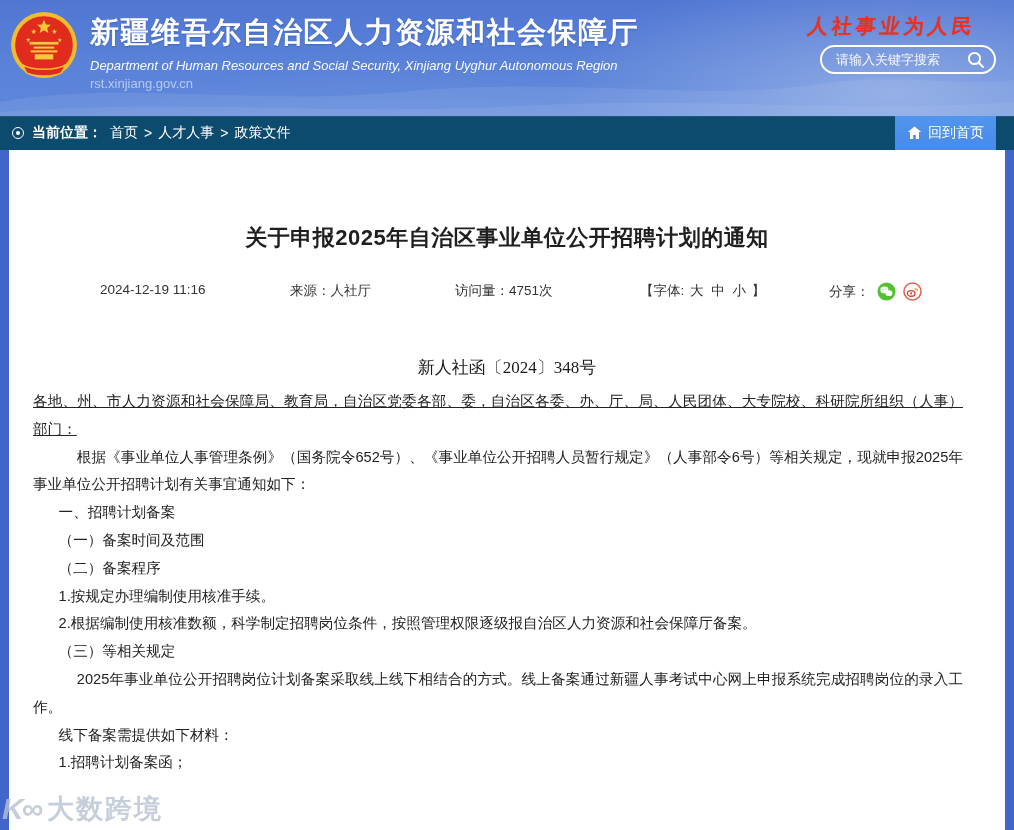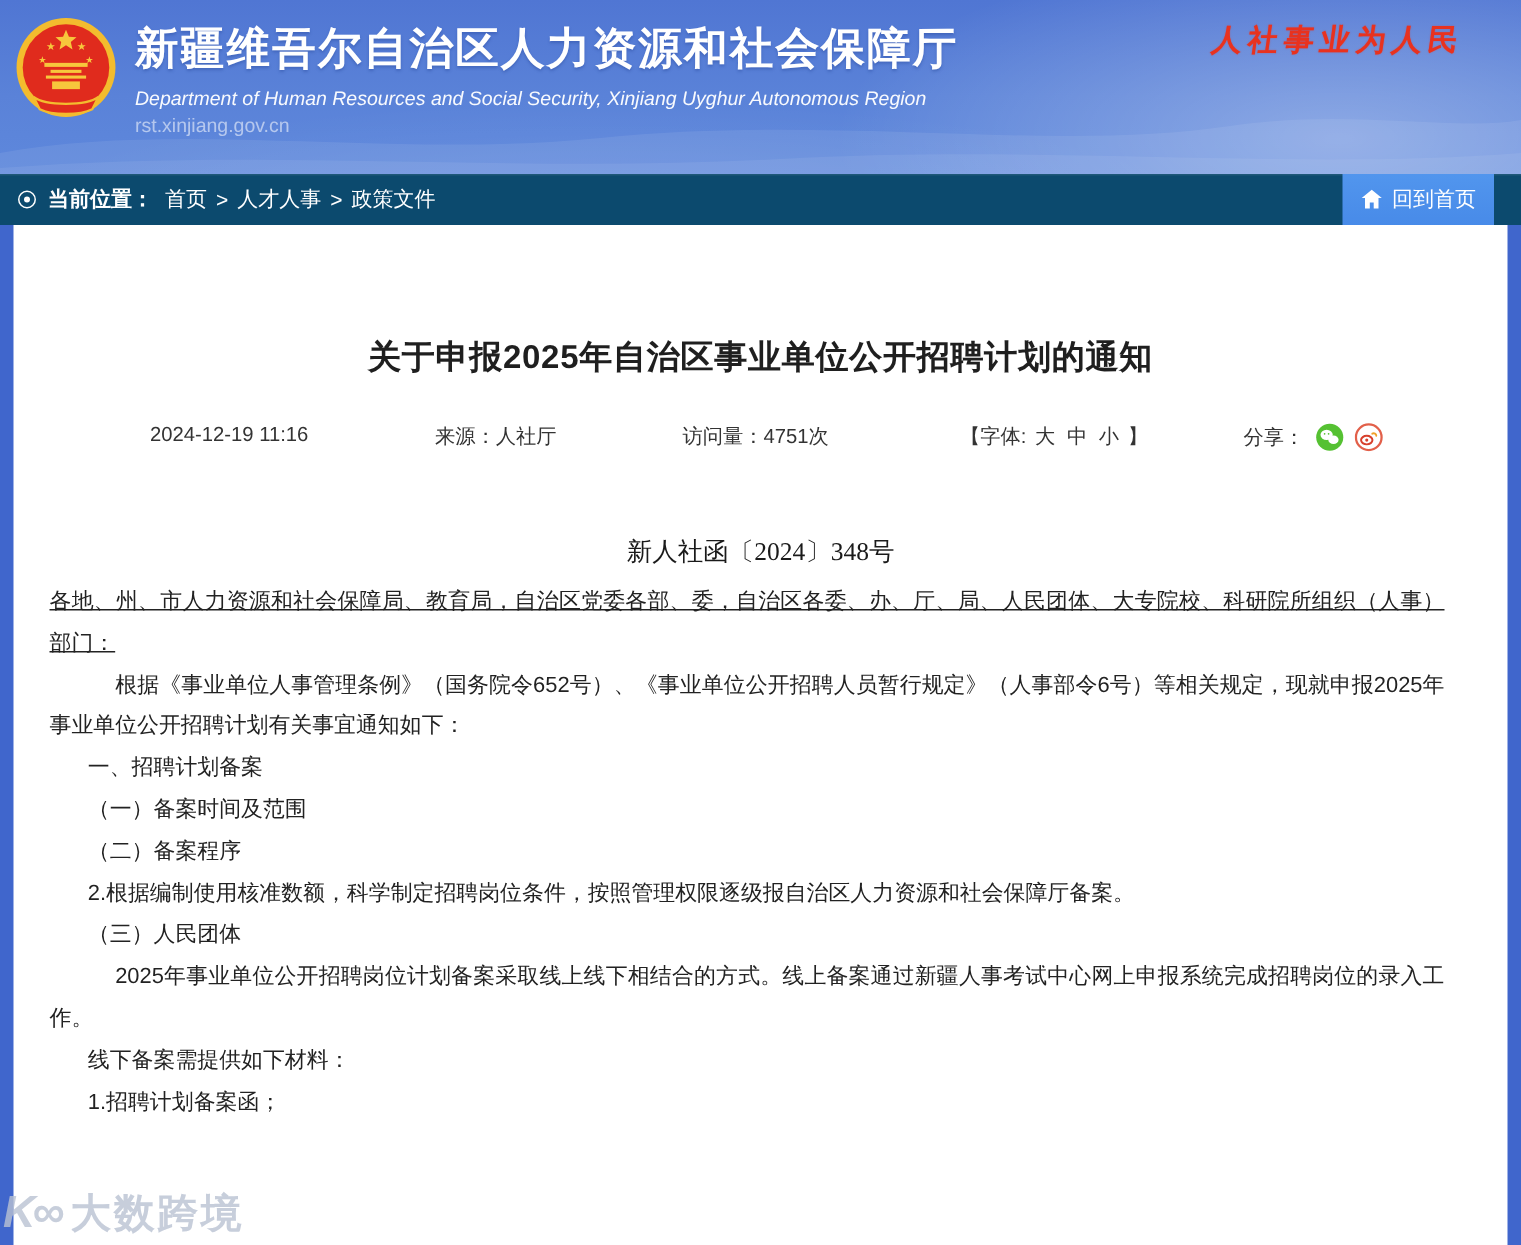--- a/index.html
+++ b/index.html
@@ -136,20 +136,31 @@
   </svg>
 
   <div class="site-titles">
     <div class="site-title">新疆维吾尔自治区人力资源和社会保障厅</div>
     <div class="site-subtitle">Department of Human Resources and Social Security, Xinjiang Uyghur Autonomous Region</div>
     <div class="site-url">rst.xinjiang.gov.cn</div>
   </div>
 
   <div class="slogan">人社事业为人民</div>
 
+  <div class="search-box">
+    <input class="search-input" type="text" placeholder="请输入关键字搜索" style="">
+    <button class="search-btn">
+      <span style="display:flex;">
+        <svg width="20" height="20" viewBox="0 0 20 20">
+          <circle cx="8.5" cy="8.5" r="5.6" fill="none" stroke="#fff" stroke-width="2"></circle>
+          <line x1="12.8" y1="12.8" x2="17" y2="17" stroke="#fff" stroke-width="2" stroke-linecap="round"></line>
+        </svg>
+      </span>
+    </button>
+  </div>
 </header>
 
 <nav class="crumb-bar">
   <span class="crumb-dot"></span>
   <span class="crumb-label">当前位置：</span>
   <a>首页</a>
   <span class="crumb-sep">&gt;</span>
   <a>人才人事</a>
   <span class="crumb-sep">&gt;</span>
   <a>政策文件</a>
@@ -212,24 +223,25 @@
 
       <p class="p-body">根据《事业单位人事管理条例》（国务院令652号）、《事业单位公开招聘人员暂行规定》（人事部令6号）等相关规定，现就申报2025年事业单位公开招聘计划有关事宜通知如下：</p>
 
       <p class="p-item">一、招聘计划备案</p>
 
       <p class="p-item">（一）备案时间及范围</p>
 
 
       <p class="p-item">（二）备案程序</p>
 
+      <p class="p-item">1.按规定办理编制使用核准手续。</p>
 
       <p class="p-item">2.根据编制使用核准数额，科学制定招聘岗位条件，按照管理权限逐级报自治区人力资源和社会保障厅备案。</p>
 
-      <p class="p-item">（三）人民团体</p>
+      <p class="p-item">（三）等相关规定</p>
 
       <p class="p-body">2025年事业单位公开招聘岗位计划备案采取线上线下相结合的方式。线上备案通过新疆人事考试中心网上申报系统完成招聘岗位的录入工作。</p>
 
       <p class="p-item">线下备案需提供如下材料：</p>
 
       <p class="p-item">1.招聘计划备案函；</p>
 
     </div>
 </main>
 

